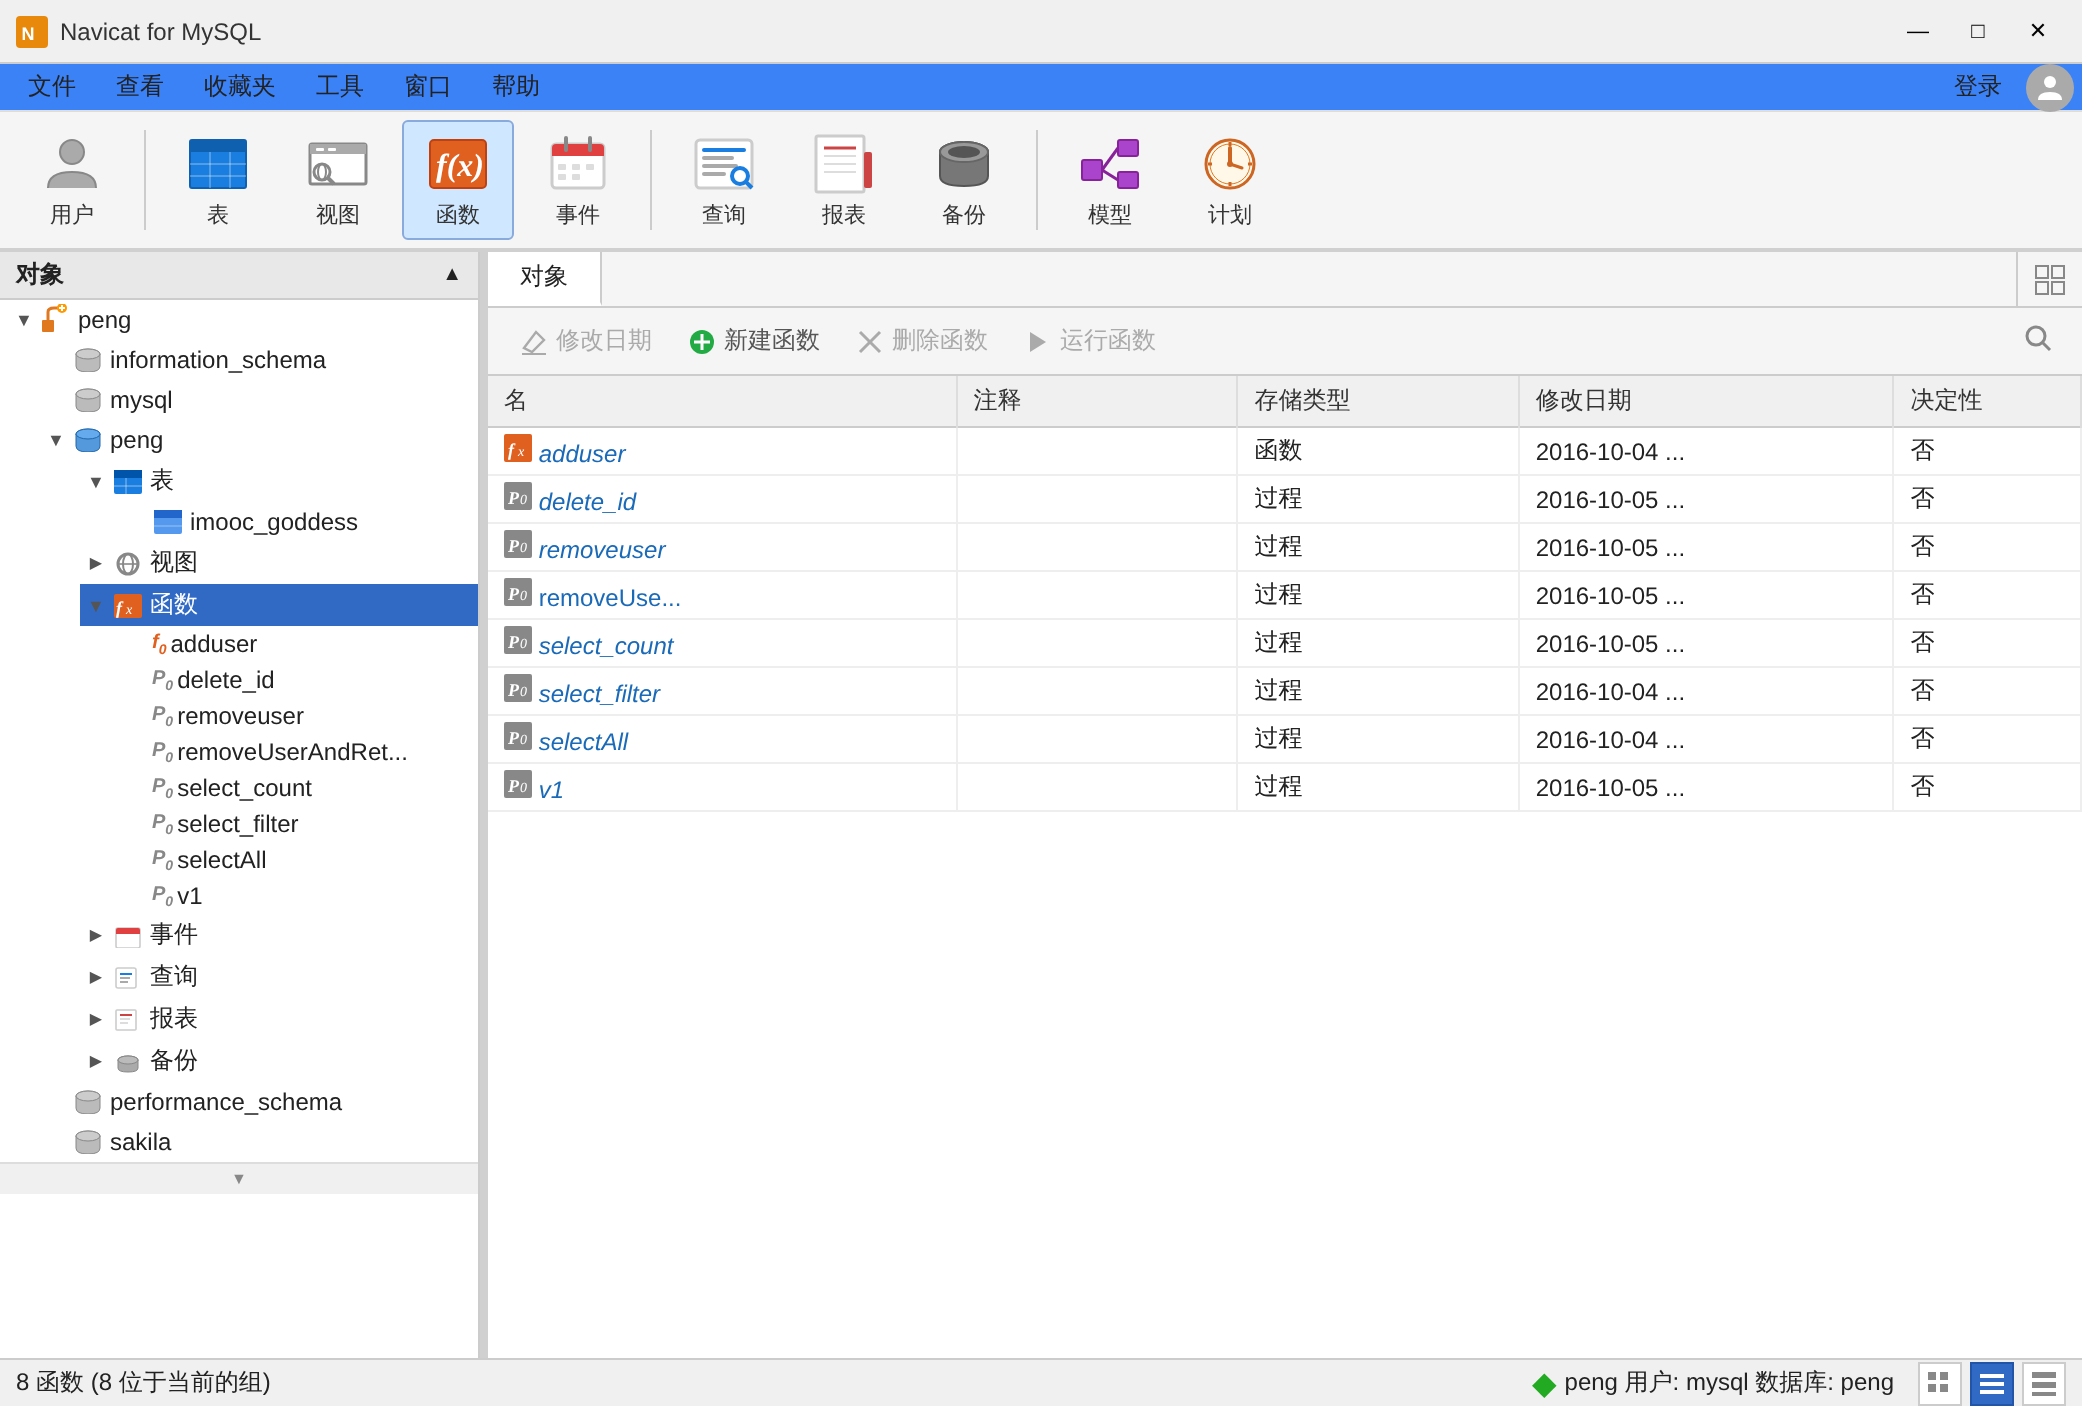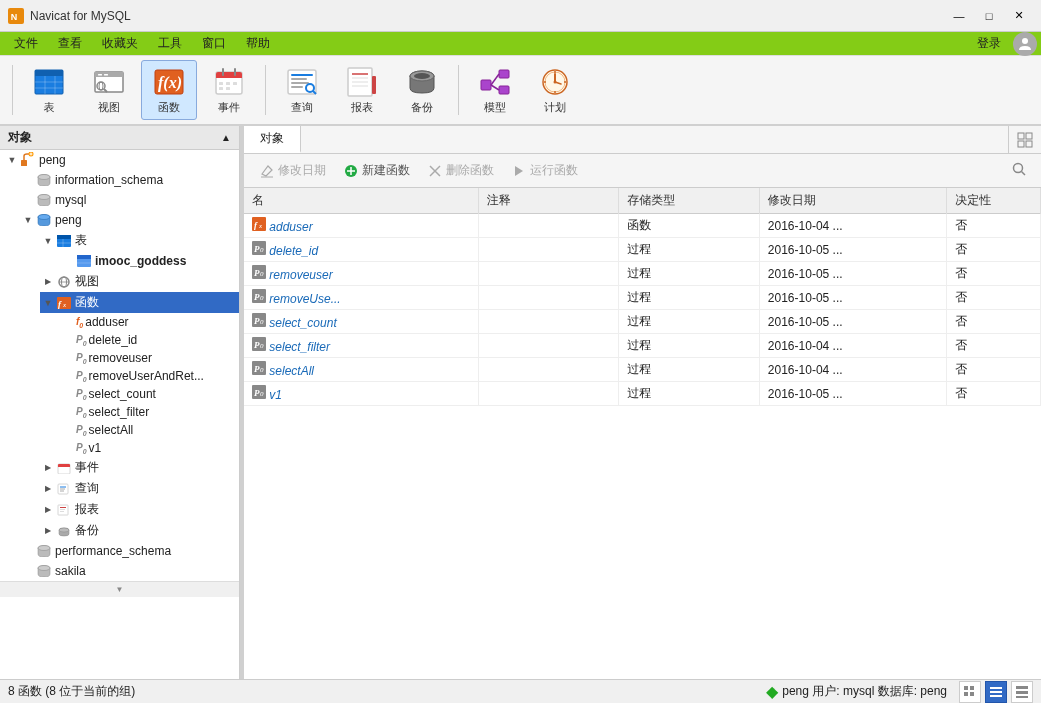--- a/index.html
+++ b/index.html
@@ -7,21 +7,21 @@
 
     
     #titlebar { background: #f0f0f0; height: 32px; display: flex; align-items: center; padding: 0 8px; border-bottom: 1px solid #ccc; }
     #titlebar .logo { width: 16px; height: 16px; background: #e8890c; border-radius: 2px; margin-right: 6px; display: flex; align-items: center; justify-content: center; }
     #titlebar .logo svg { width: 12px; height: 12px; }
     #titlebar .title { flex: 1; font-size: 12px; color: #333; }
     #titlebar .win-controls { display: flex; gap: 2px; }
     #titlebar .win-btn { width: 28px; height: 20px; display: flex; align-items: center; justify-content: center; font-size: 11px; cursor: pointer; border: none; background: transparent; }
 
     
-    #menubar { background: #84cc16; height: 24px; display: flex; align-items: center; padding: 0 4px; border-bottom: 1px solid #ddd; }
+    #menubar { background: #3b82f6; height: 24px; display: flex; align-items: center; padding: 0 4px; border-bottom: 1px solid #ddd; }
     .menu-item { padding: 2px 10px; cursor: pointer; font-size: 12px; }
 
     
     #toolbar { background: #f5f5f5; height: 70px; display: flex; align-items: center; padding: 4px 8px; border-bottom: 2px solid #d0d0d0; gap: 4px; }
     .tool-sep { width: 1px; height: 50px; background: #ccc; margin: 0 4px; }
     .tool-btn { display: flex; flex-direction: column; align-items: center; justify-content: center; width: 56px; height: 60px; cursor: pointer; border: 1px solid transparent; border-radius: 3px; padding: 4px; }
     .tool-btn.active { background: #d0e8ff; border-color: #88aadd; }
     .tool-btn .icon-box { width: 32px; height: 32px; display: flex; align-items: center; justify-content: center; }
     .tool-btn .label { font-size: 11px; color: #333; margin-top: 2px; }
 
@@ -98,20 +98,29 @@
           <circle cx="8" cy="5" r="3"></circle>
           <path d="M2 14 Q2 10 8 10 Q14 10 14 14"></path>
         </svg>
     </div>
   </div>
 </div>
 
 <div id="toolbar">
 
 
+  <div class="tool-btn">
+    <div class="icon-box">
+      <svg width="32" height="32" viewBox="0 0 32 32">
+        <circle cx="16" cy="10" r="6" fill="#aaa" stroke="#888" stroke-width="1"></circle>
+        <path d="M4 28 Q4 20 16 20 Q28 20 28 28" fill="#aaa" stroke="#888" stroke-width="1"></path>
+      </svg>
+    </div>
+    <span class="label">用户</span>
+  </div>
   <div class="tool-sep"></div>
 
   <div class="tool-btn">
     <div class="icon-box">
       <svg width="32" height="32" viewBox="0 0 32 32">
         <rect x="2" y="4" width="28" height="24" rx="1" fill="#1a7de0" stroke="#1060b0" stroke-width="1"></rect>
         <rect x="2" y="4" width="28" height="6" fill="#1060b0"></rect>
         <line x1="2" y1="16" x2="30" y2="16" stroke="white" stroke-width="0.5" opacity="0.5"></line>
         <line x1="2" y1="22" x2="30" y2="22" stroke="white" stroke-width="0.5" opacity="0.5"></line>
         <line x1="12" y1="10" x2="12" y2="28" stroke="white" stroke-width="0.5" opacity="0.5"></line>
@@ -309,21 +318,21 @@
               <svg width="14" height="12" viewBox="0 0 14 12">
                 <rect x="0" y="0" width="14" height="12" rx="1" fill="#1a7de0"></rect>
                 <rect x="0" y="0" width="14" height="4" fill="#0055aa"></rect>
                 <line x1="0" y1="8" x2="14" y2="8" stroke="white" stroke-width="0.5" opacity="0.5"></line>
                 <line x1="6" y1="4" x2="6" y2="12" stroke="white" stroke-width="0.5" opacity="0.5"></line>
               </svg>
             </span>
             <span class="tree-label">表</span>
           </div>
 
-          <div style="padding-left:20px;font-weight:bold;">
+          <div style="padding-left:20px;">
             <div class="tree-item">
               <span class="tree-arrow" style="color:transparent;">▶</span>
               <span class="tree-icon">
                 <svg width="14" height="12" viewBox="0 0 14 12">
                   <rect x="0" y="0" width="14" height="12" rx="1" fill="#5599ee"></rect>
                   <rect x="0" y="0" width="14" height="4" fill="#2266cc"></rect>
                   <line x1="0" y1="8" x2="14" y2="8" stroke="white" stroke-width="0.5" opacity="0.4"></line>
                 </svg>
               </span>
               <span class="tree-label">imooc_goddess</span>
@@ -578,21 +587,21 @@
     <td></td>
     <td>过程</td>
     <td>2016-10-05 ...</td>
     <td>否</td>
   </tr>
             <tr>
     <td style="color:#1a6ab8;"><svg width="14" height="14" viewBox="0 0 14 14">
                   <rect x="0" y="0" width="14" height="14" rx="1" fill="#888"></rect>
                   <text x="2" y="11" font-size="9" font-style="italic" font-weight="bold" fill="white" font-family="serif">P</text>
                   <text x="8" y="11" font-size="7" font-style="italic" fill="white" font-family="serif">0</text>
-                </svg> <span style="font-style:italic;">removeUse...</span></td>
+                </svg> <span style="">removeUse...</span></td>
     <td></td>
     <td>过程</td>
     <td>2016-10-05 ...</td>
     <td>否</td>
   </tr>
             <tr>
     <td style="color:#1a6ab8;"><svg width="14" height="14" viewBox="0 0 14 14">
                   <rect x="0" y="0" width="14" height="14" rx="1" fill="#888"></rect>
                   <text x="2" y="11" font-size="9" font-style="italic" font-weight="bold" fill="white" font-family="serif">P</text>
                   <text x="8" y="11" font-size="7" font-style="italic" fill="white" font-family="serif">0</text>

